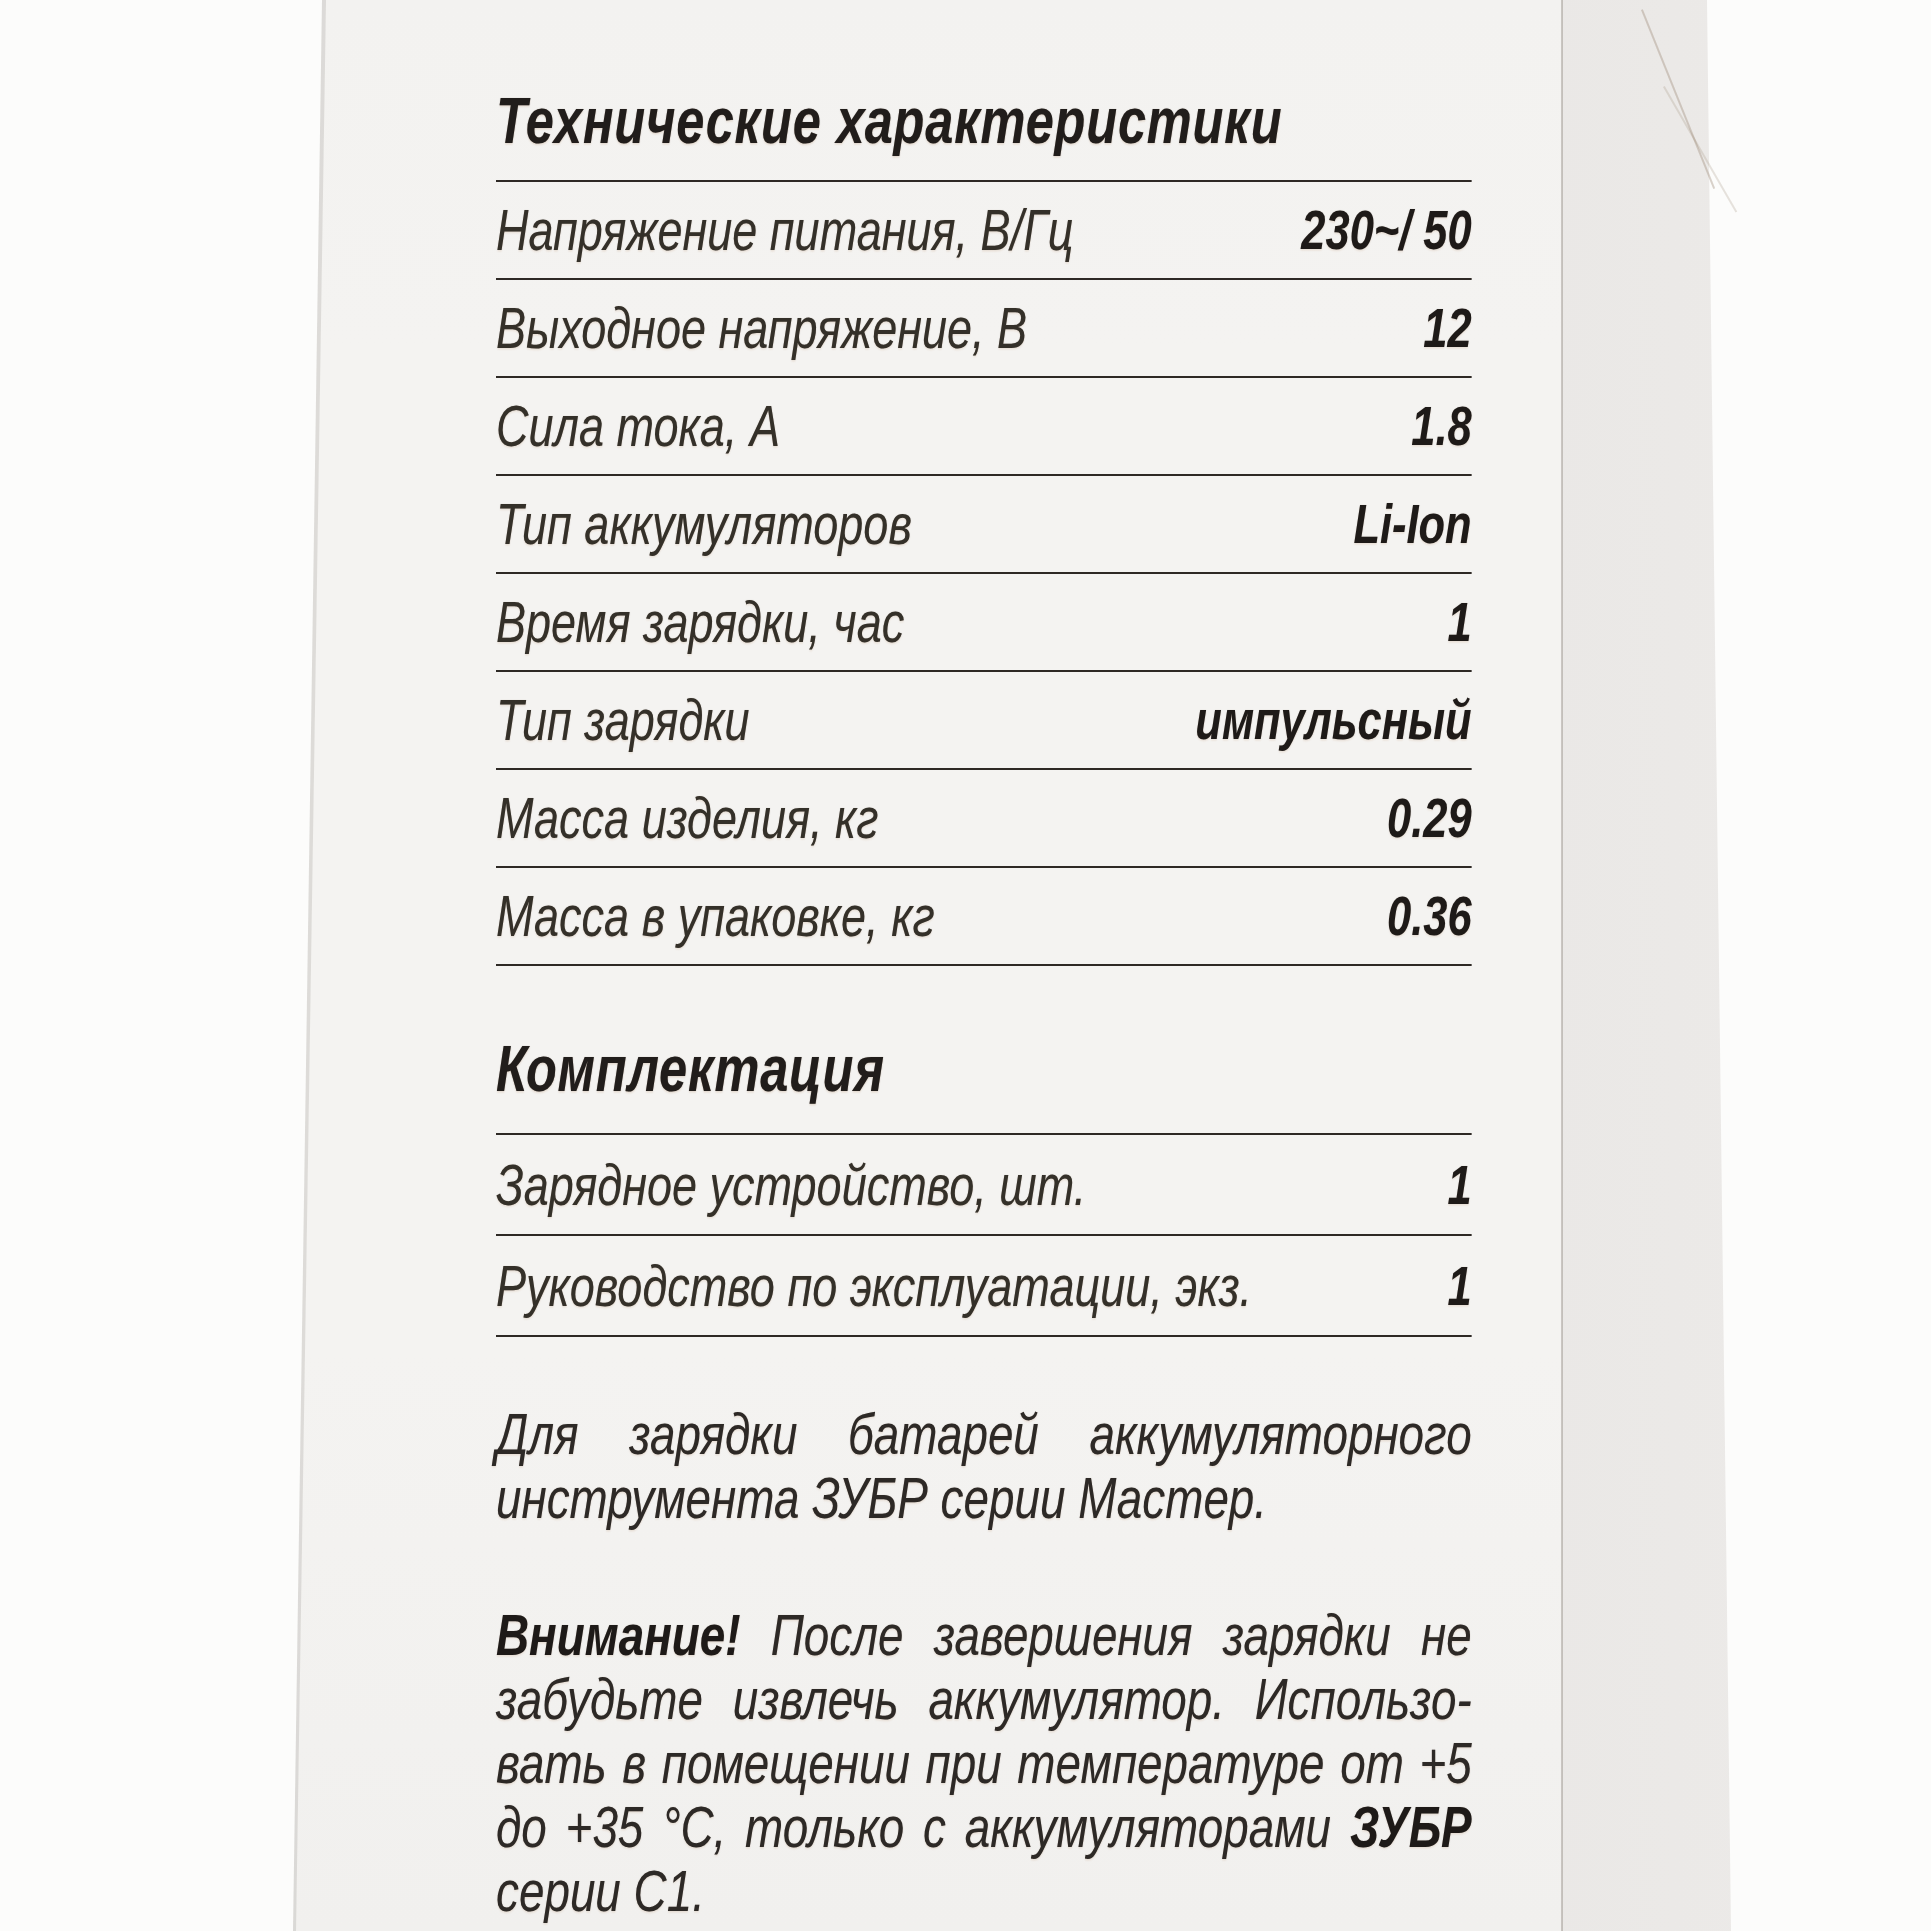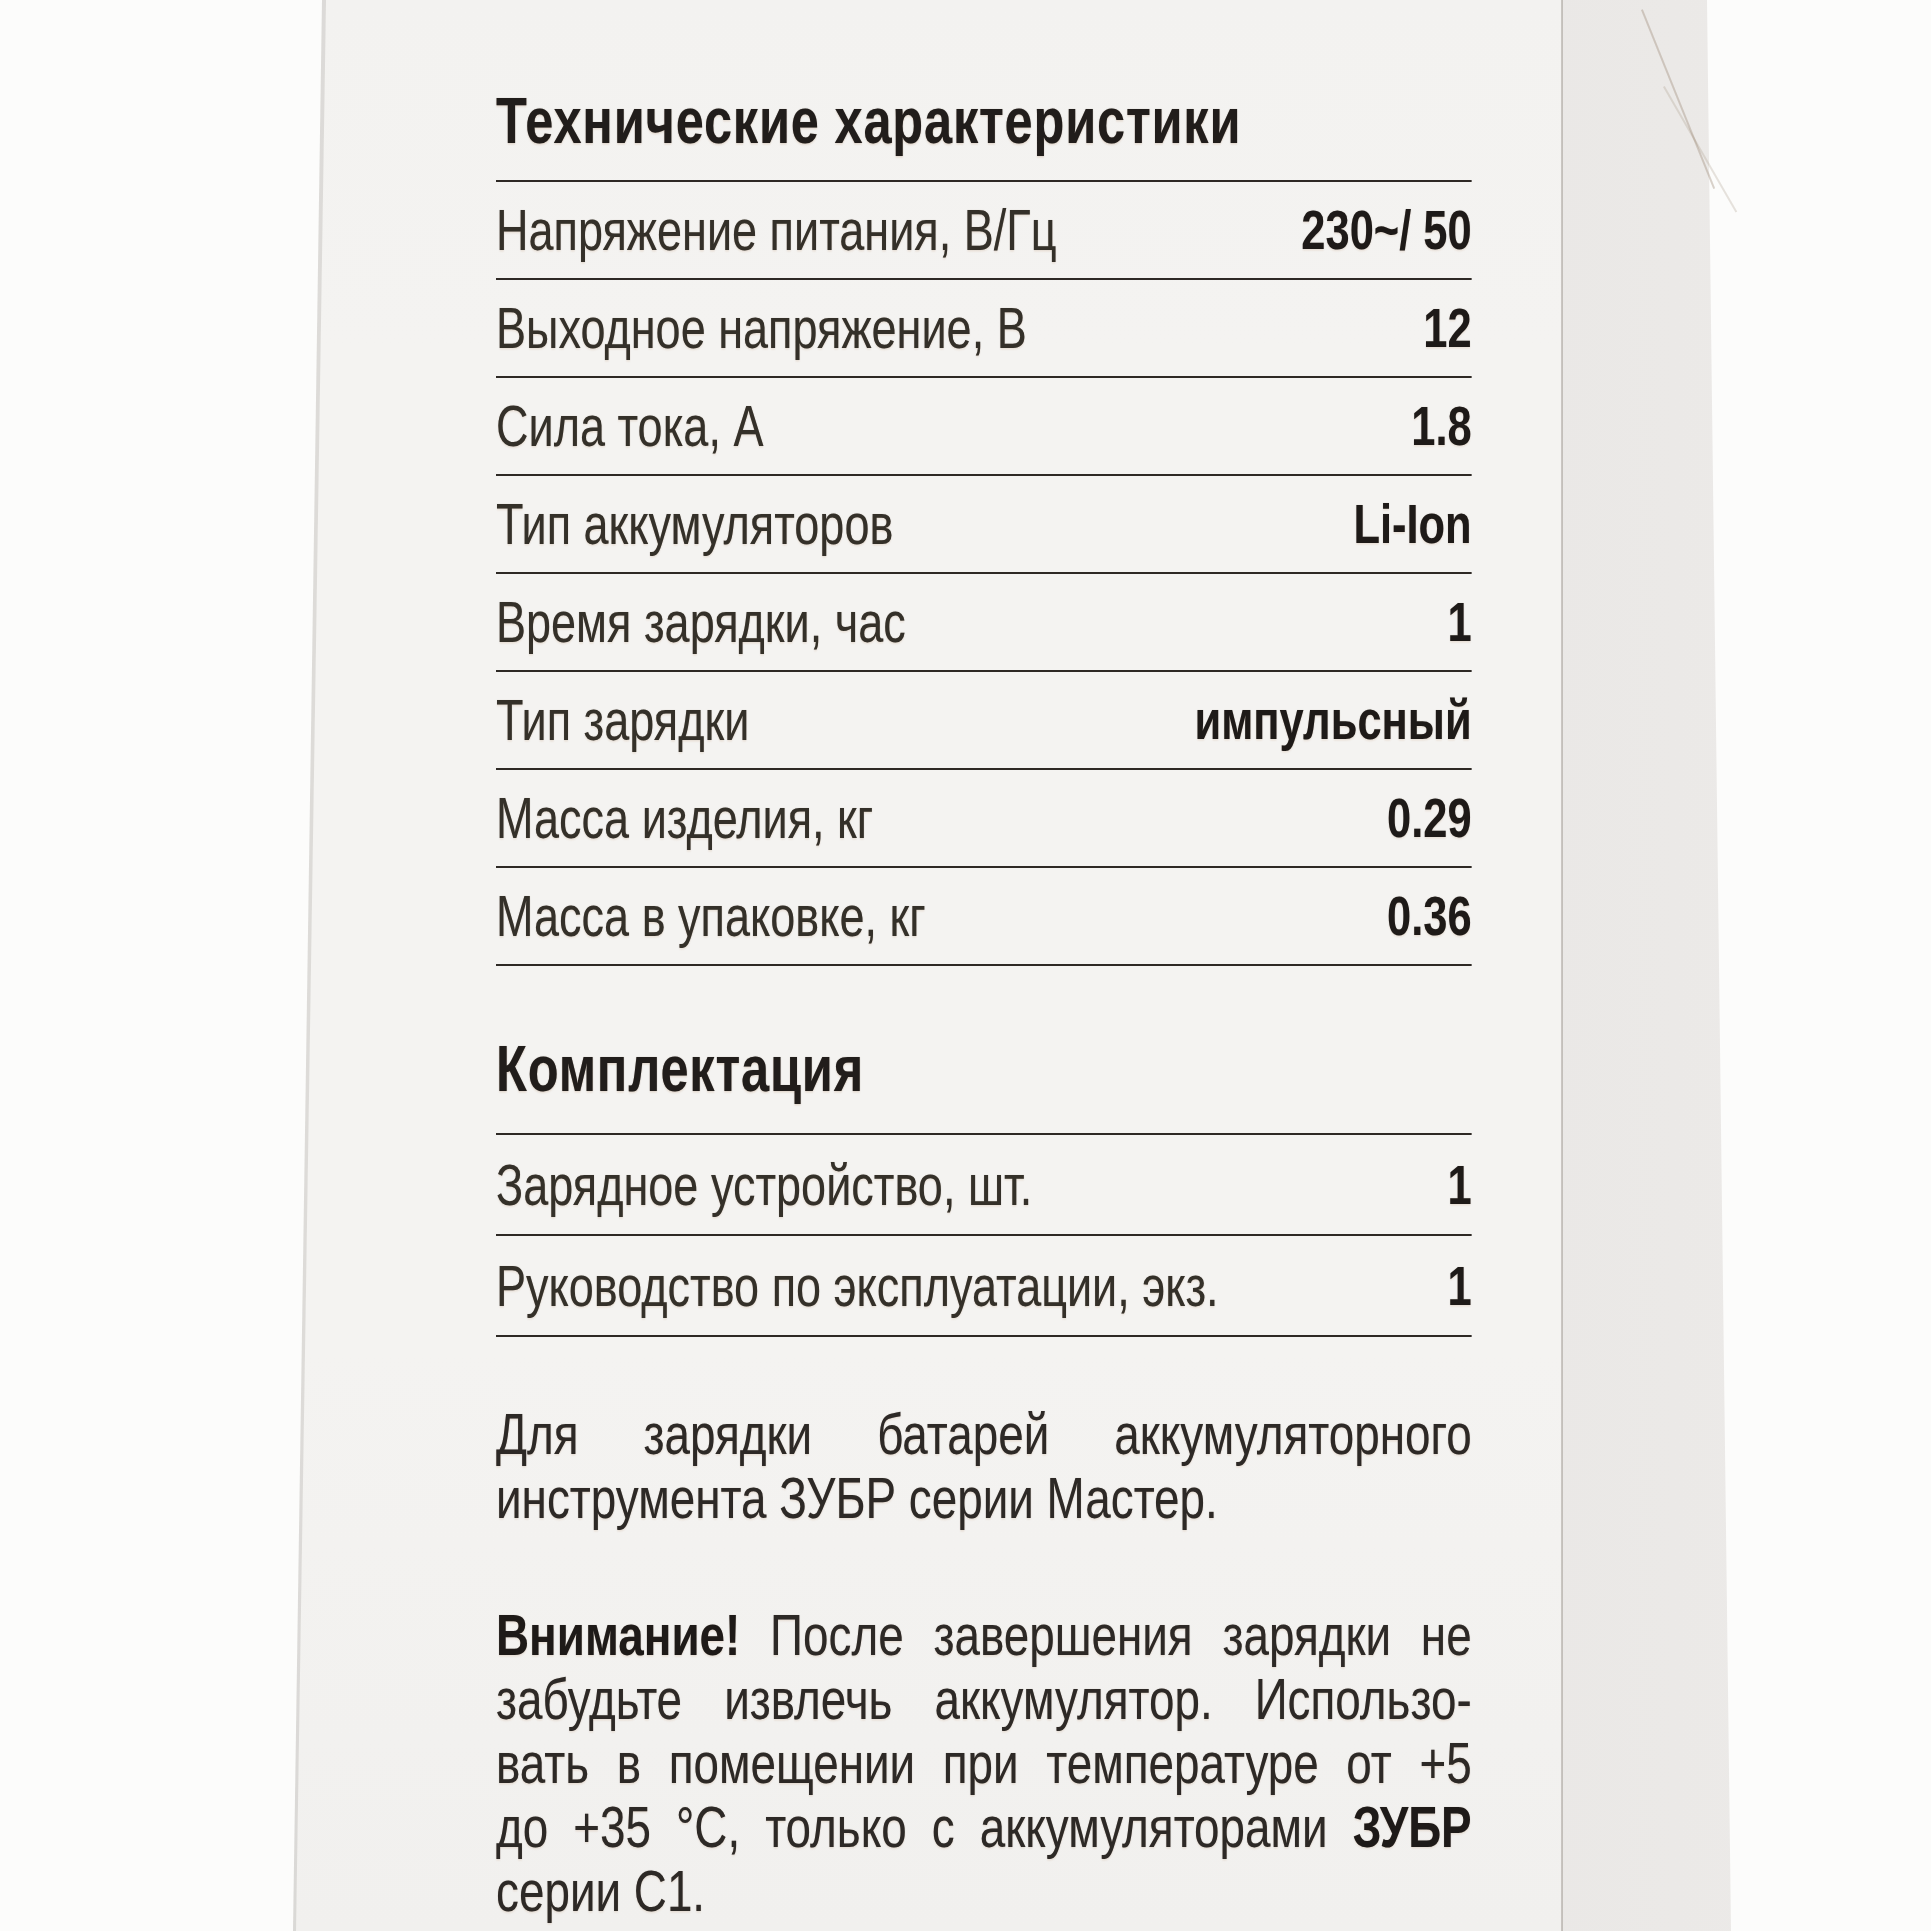--- a/index.html
+++ b/index.html
@@ -2,21 +2,21 @@
 <html><head>
 <meta charset="utf-8">
 <style>
   html, body {
     margin: 0; padding: 0;
     width: 1931px; height: 1931px;
     background: #fcfcfb;
     overflow: hidden;
     font-family: "Liberation Sans", "DejaVu Sans", sans-serif;
   }
-  .stage { position: absolute; left: 0; top: 0; width: 1931px; height: 1931px; }
+  .stage { position: absolute; left: 0; top: 0; width: 1931px; height: 1931px; font-style: italic; }
 
   
   .face-front {
     position: absolute; inset: 0;
     clip-path: polygon(322px 0, 1562px 0, 1562px 1931px, 293px 1931px);
     background: linear-gradient(180deg, #f3f2f0 0%, #f4f3f1 18%, #f4f3f1 70%, #f1f0ee 100%);
   }
   .left-edge-line {
     position: absolute; inset: 0;
     clip-path: polygon(322px 0, 326px 0, 296px 1931px, 293px 1931px);

